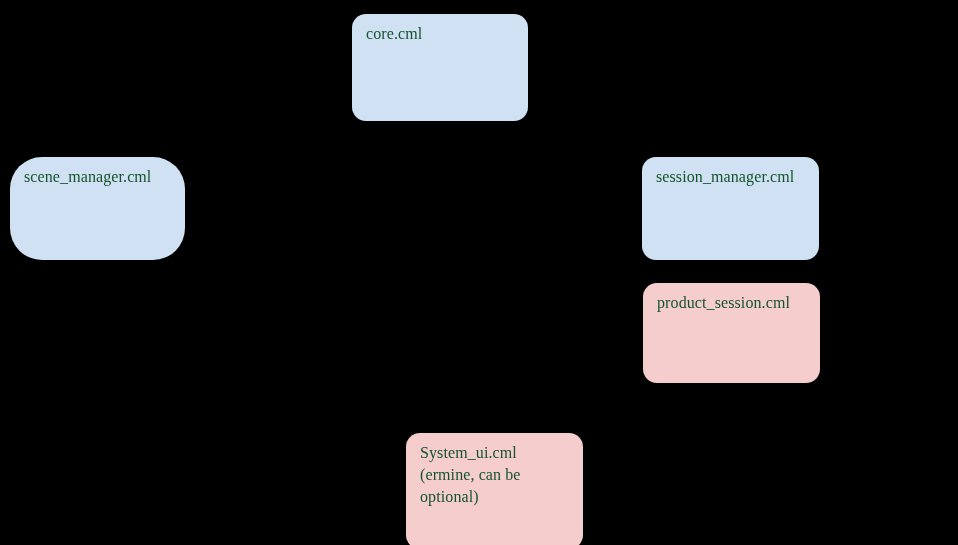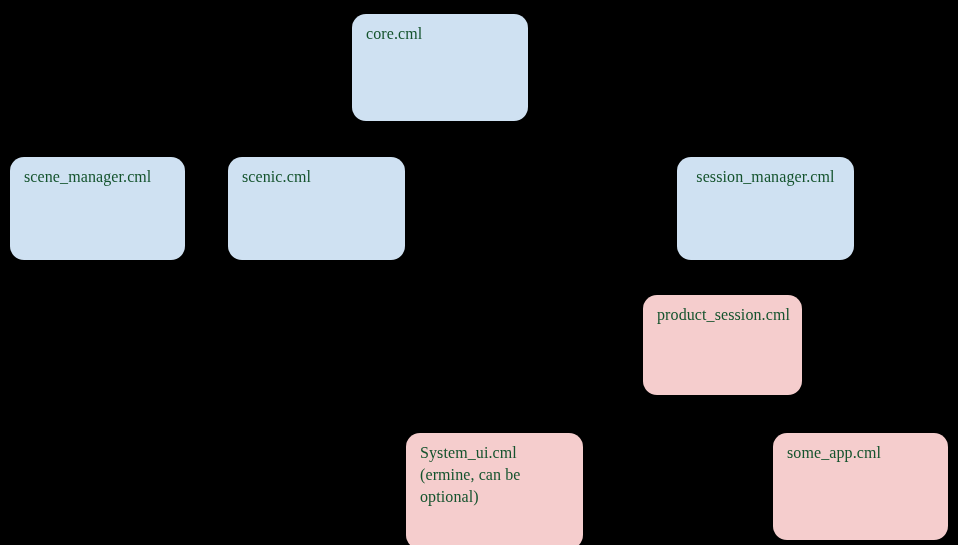--- a/index.html
+++ b/index.html
@@ -34,21 +34,19 @@
   .node-label {
     display: block;
     white-space: pre-line;
   }
 </style>
 </head>
 <body>
 
 <div id="canvas">
     <div class="node node-blue" style="left: 352px; top: 14px; width: 176px; height: 107px;"><span class="node-label">core.cml</span></div>
-    <div class="node node-blue" style="left: 10px; top: 157px; width: 175px; height: 103px;"><span class="node-label">scene_manager.cml</span></div>
-    <div class="node node-blue" style="left: 228px; top: 157px; width: 177px; height: 103px;"><span class="node-label">scenic.cml</span></div>
-    <div class="node node-blue" style="left: 677px; top: 157px; width: 177px; height: 103px; text-align: center;"><span class="node-label">session_manager.cml</span></div>
-    <div class="node node-pink" style="left: 643px; top: 295px; width: 159px; height: 100px; text-align: right;"><span class="node-label">product_session.cml</span></div>
+    <div class="node node-blue" style="left: 10px; top: 157px; width: 175px; height: 103px; border-radius: 32px;"><span class="node-label">scene_manager.cml</span></div>
+    <div class="node node-blue" style="left: 642px; top: 157px; width: 177px; height: 103px;"><span class="node-label">session_manager.cml</span></div>
+    <div class="node node-pink" style="left: 643px; top: 283px; width: 177px; height: 100px;"><span class="node-label">product_session.cml</span></div>
     <div class="node node-pink" style="left: 406px; top: 433px; width: 177px; height: 116px;"><span class="node-label">System_ui.cml
 (ermine, can be
 optional)</span></div>
-    <div class="node node-pink" style="left: 773px; top: 433px; width: 175px; height: 107px;"><span class="node-label">some_app.cml</span></div>
   </div>
 
 </body></html>

